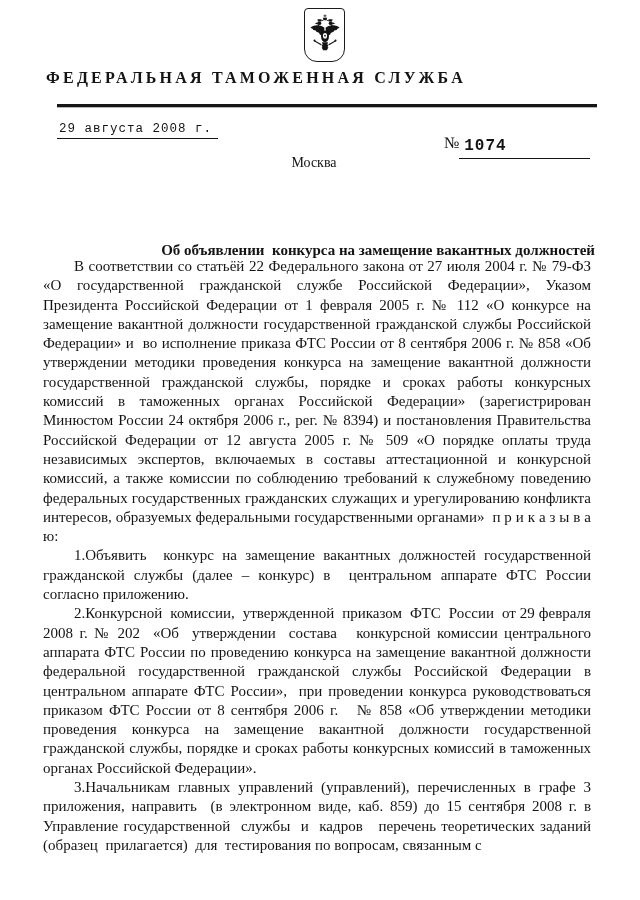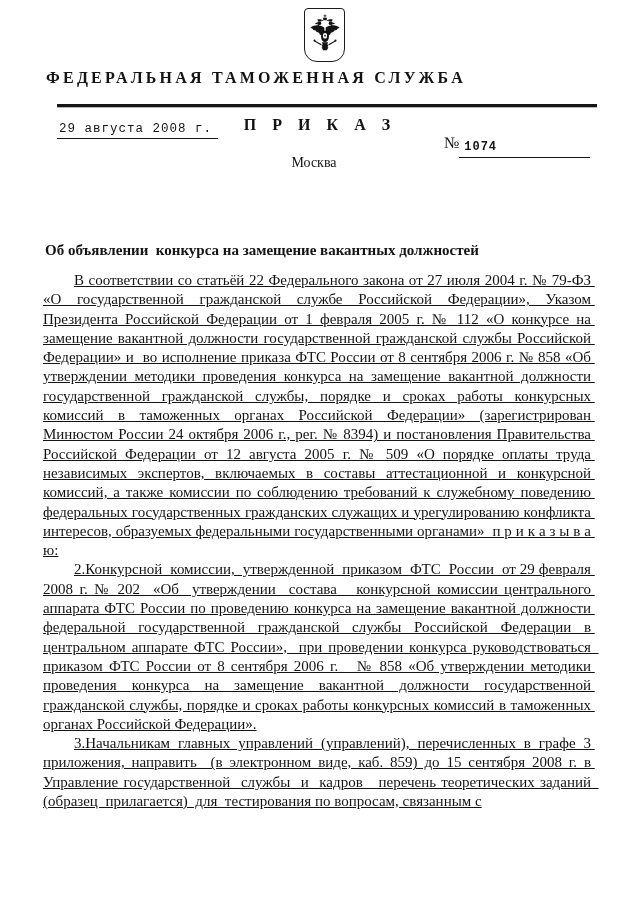--- a/index.html
+++ b/index.html
@@ -56,48 +56,47 @@
   .num-field{
     position:absolute;left:444px;top:134px;
     font-size:16px;
     white-space:nowrap;
   }
   .num-sign{font-family:"Liberation Serif", serif;}
   .num-value{
     display:inline-block;
     width:126px;
     font-family:"Liberation Mono", monospace;
-    font-size:12px;font-weight:bold;
+    font-size:16px;font-weight:bold;
     letter-spacing:1px;
     border-bottom:1.6px solid #141414;
     padding:0 0 3px 5px;
     vertical-align:-2px;
   }
   .city{
     position:absolute;top:155px;left:0;width:628px;
     text-align:center;
     font-size:14px;
   }
   
   .doc-title{
     position:absolute;top:203px;left:45px;width:550px;
-    text-align:left;
+    text-align:right;
     font-weight:bold;
     font-size:15px;
     line-height:19px;
     white-space:pre-wrap;
   }
   .doc-title span{display:block;}
   
   .doc-body{
-    position:absolute;top:271px;left:43px;width:548px;
+    position:absolute;top:257px;left:43px;width:548px;
     font-size:15px;
     line-height:19.3px;
     text-align:justify;
-    text-decoration:underline;
   }
   .doc-body p{
     margin:0;
     text-indent:31px;
     white-space:pre-wrap;
   }
 </style>
 </head>
 <body>
 
@@ -127,31 +126,31 @@
         <circle cx="35" cy="46.5" r="1.9"></circle>
         <path d="M28.3 61h13.4l-1.8 5.2h3l-2.6 5.6h2.2l-3.4 6.2h-8.2l-3.4-6.2h2.2l-2.6-5.6h3z"></path>
       </g>
     </svg>
   </div>
 
   <div class="org-name">ФЕДЕРАЛЬНАЯ ТАМОЖЕННАЯ СЛУЖБА</div>
 
   <div class="header-rule"></div>
 
-  <div class="doc-type">П Р И К А З</div>
 
   <div class="date-field">29 августа 2008 г.</div>
 
   <div class="num-field"><span class="num-sign">№</span><span class="num-value">1074</span></div>
 
   <div class="city">Москва</div>
 
   <div class="doc-title">
     <span>Об объявлении  конкурса на замещение вакантных должностей</span>
   </div>
 
   <div class="doc-body">
     <p>В соответствии со статьёй 22 Федерального закона от 27 июля 2004 г. № 79-ФЗ «О государственной гражданской службе Российской Федерации», Указом Президента Российской Федерации от 1 февраля 2005 г. № 112 «О конкурсе на замещение вакантной должности государственной гражданской службы Российской Федерации» и  во исполнение приказа ФТС России от 8 сентября 2006 г. № 858 «Об утверждении методики проведения конкурса на замещение вакантной должности государственной гражданской службы, порядке и сроках работы конкурсных комиссий в таможенных органах Российской Федерации» (зарегистрирован Минюстом России 24 октября 2006 г., рег. № 8394) и постановления Правительства Российской Федерации от 12 августа 2005 г. № 509 «О порядке оплаты труда независимых экспертов, включаемых в составы аттестационной и конкурсной комиссий, а также комиссии по соблюдению требований к служебному поведению федеральных государственных гражданских служащих и урегулированию конфликта интересов, образуемых федеральными государственными органами»  п р и к а з ы в а ю:</p>
+    <p>1.Объявить  конкурс на замещение вакантных должностей государственной гражданской службы (далее – конкурс) в  центральном аппарате ФТС России согласно приложению.</p>
     <p>2.Конкурсной  комиссии,  утвержденной  приказом  ФТС  России  от 29 февраля 2008 г. № 202  «Об  утверждении  состава   конкурсной комиссии центрального аппарата ФТС России по проведению конкурса на замещение вакантной должности федеральной государственной гражданской службы Российской Федерации в центральном аппарате ФТС России»,  при проведении конкурса руководствоваться  приказом ФТС России от 8 сентября 2006 г.   № 858 «Об утверждении методики проведения конкурса на замещение вакантной должности государственной гражданской службы, порядке и сроках работы конкурсных комиссий в таможенных органах Российской Федерации».</p>
     <p>3.Начальникам главных управлений (управлений), перечисленных в графе 3 приложения, направить  (в электронном виде, каб. 859) до 15 сентября 2008 г. в Управление государственной  службы  и  кадров   перечень теоретических заданий  (образец  прилагается)  для  тестирования по вопросам, связанным с</p>
   </div>
 
 </div>
 
 </body></html>

